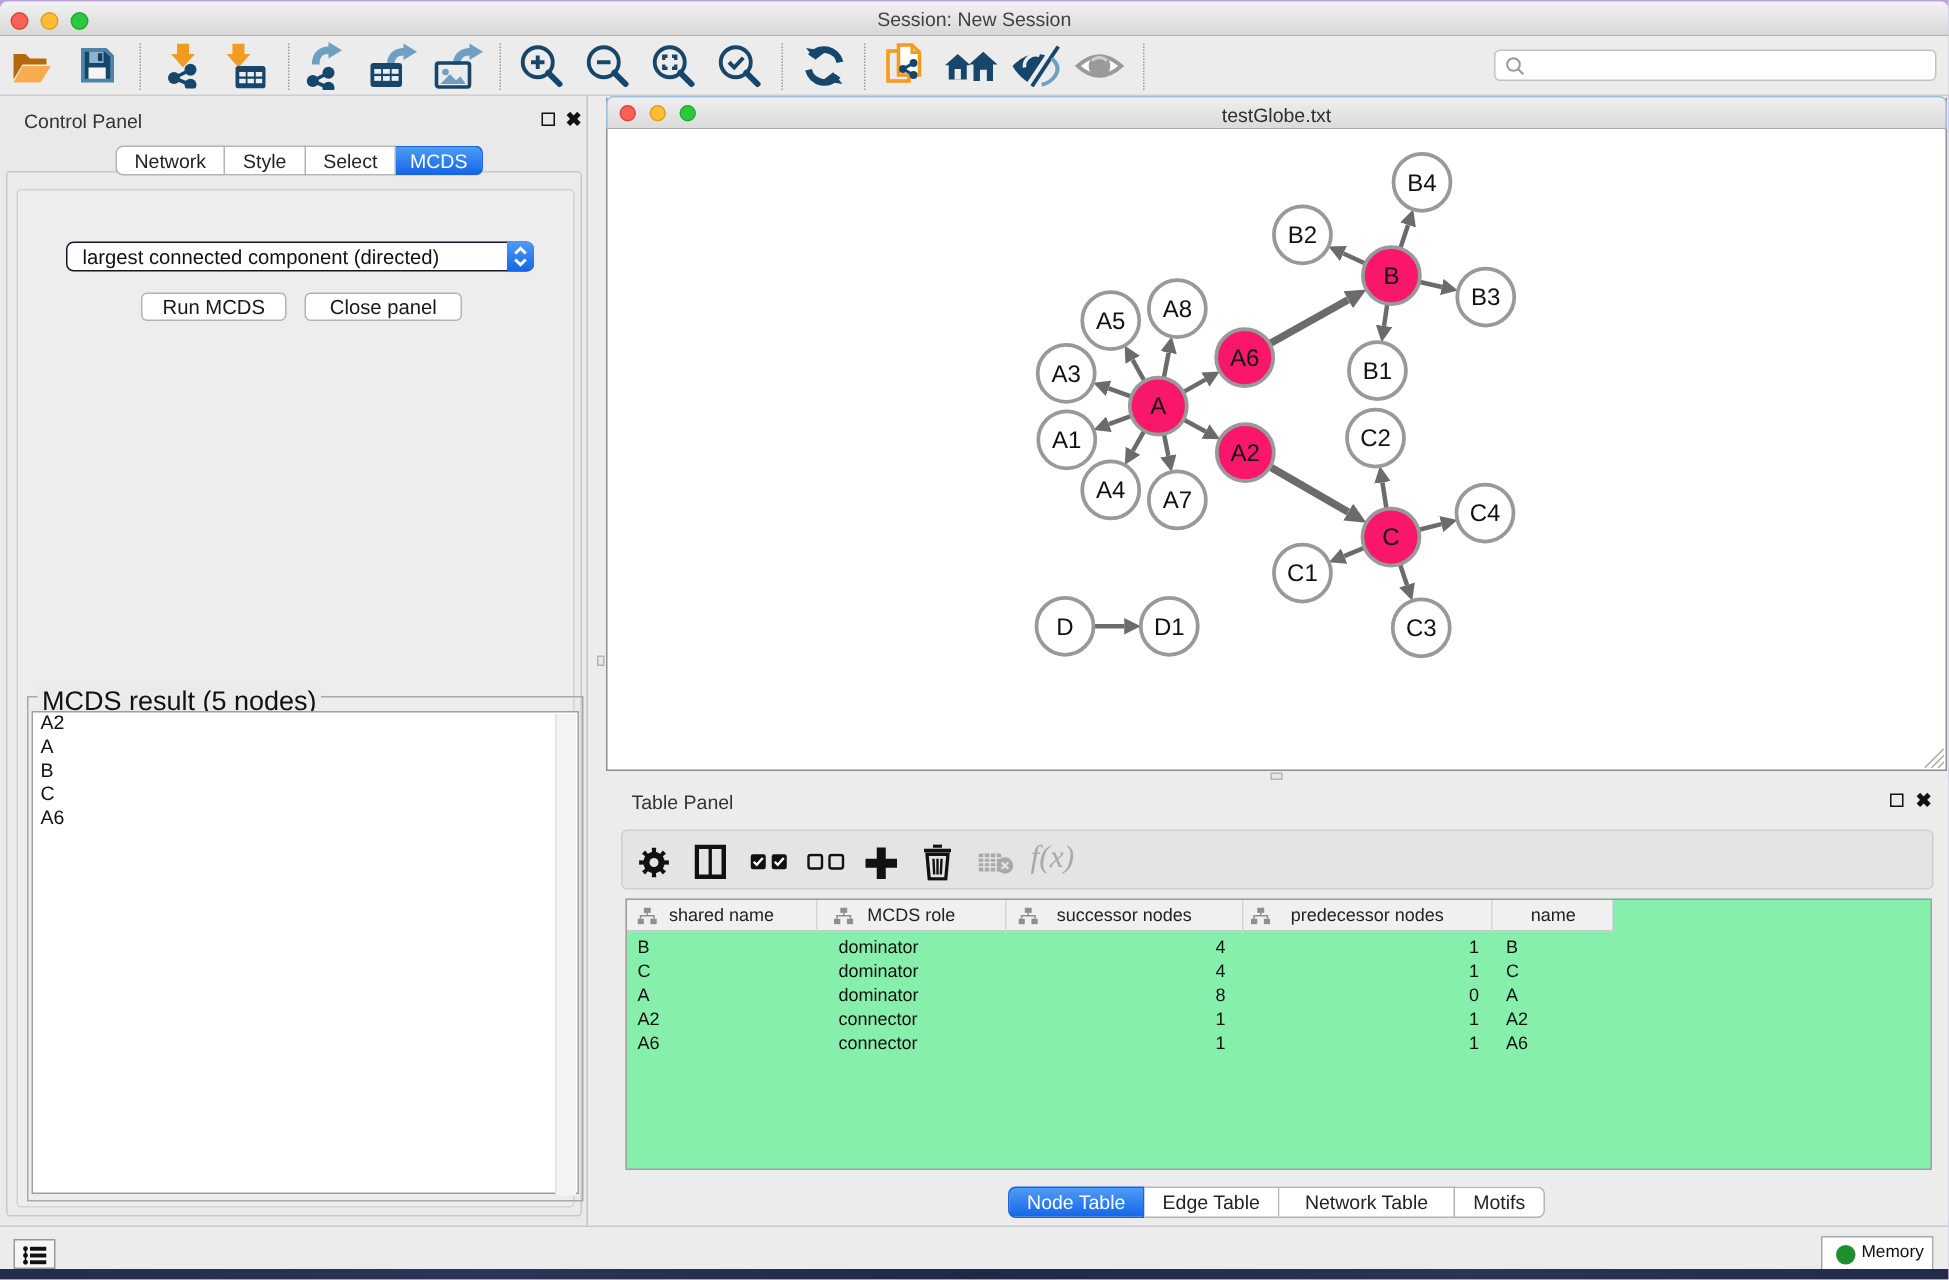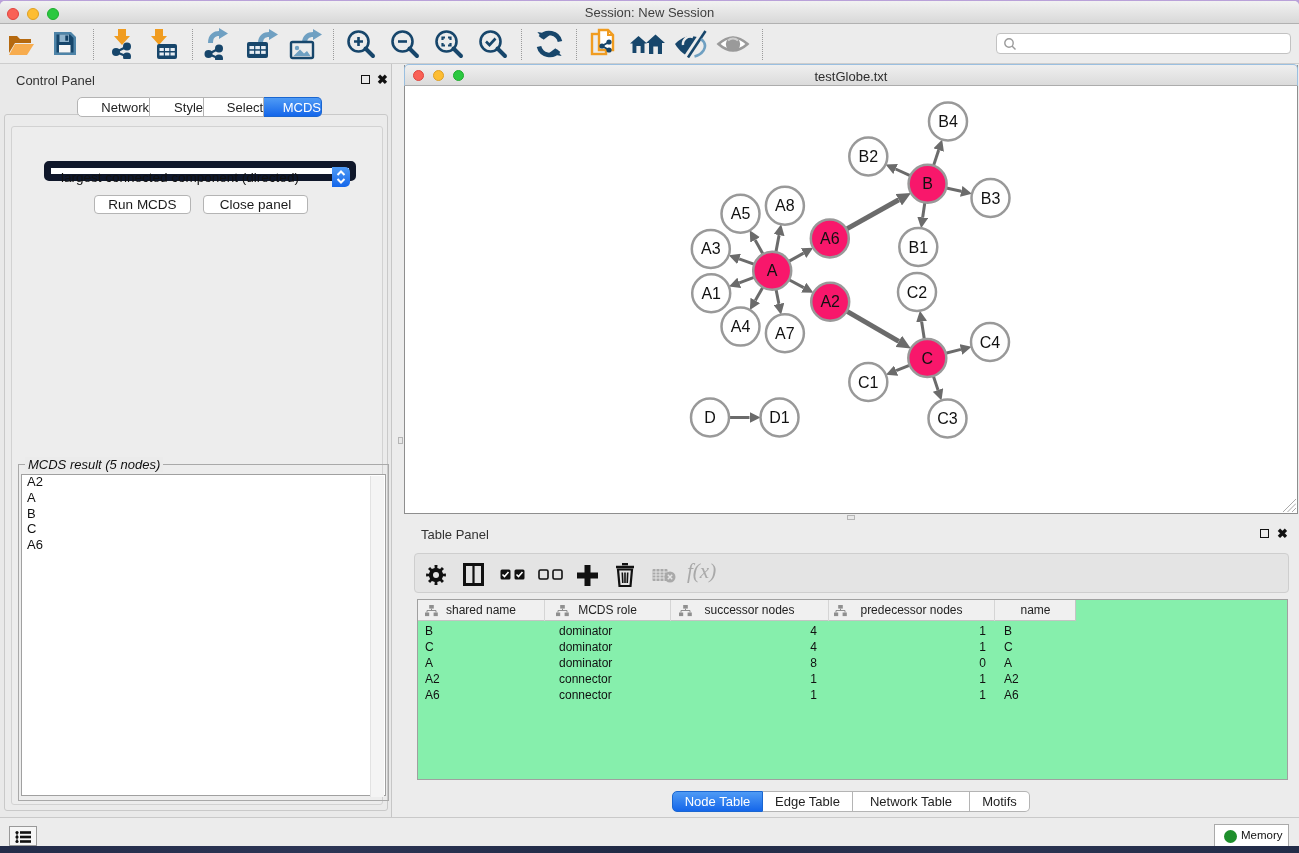--- a/index.html
+++ b/index.html
@@ -16,32 +16,32 @@
 #toolbar { position:absolute; left:0; top:24px; width:1299px; height:39px; background:#ececec; border-bottom:1px solid #cdcdcd; }
 .sep { position:absolute; top:4px; height:31px; width:0; border-left:1px dotted #9a9a9a; }
 #searchbox { position:absolute; left:996px; top:8px; width:295px; height:21px; background:#fff; border:1px solid #c2c2c2; border-radius:4px; }
 
 #cpanel { position:absolute; left:0; top:63px; width:392px; height:753px; background:#e9e9e9; border-right:1px solid #c6c6c6; }
 #cpanel .hdr { position:absolute; left:16px; top:9px; font-size:13px; color:#333; }
 .wicon { position:absolute; top:11px; width:9px; height:9px; border:1.5px solid #111; }
 .xicon { position:absolute; top:8px; font-size:13px; font-weight:bold; color:#111; }
 #cp-box { position:absolute; left:4px; top:50px; width:384px; height:697px; background:#ebebeb; border:1px solid #c9c9c9; border-radius:3px; }
 #cp-tabs { position:absolute; left:77px; top:33px; height:20px; display:flex; }
-.cptab { height:20px; line-height:19px; background:#fff; border:1px solid #b4b4b4; border-left:none; font-size:13px; color:#222; text-align:right; }
+.cptab { height:20px; line-height:19px; background:#fff; border:1px solid #b4b4b4; border-left:none; font-size:13px; color:#222; text-align:center; }
 .cptab.first { border-left:1px solid #b4b4b4; border-radius:5px 0 0 5px; }
 .cptab.sel { background:linear-gradient(180deg,#4f9bf5,#1466ea); color:#fff; border-color:#1a66d0; border-radius:0 5px 5px 0; }
 #cp-inner { position:absolute; left:6px; top:11px; width:372px; height:679px; background:#ededed; border:1px solid #d2d2d2; border-radius:3px; }
 #optlabel { position:absolute; left:0; top:12px; width:100%; text-align:center; font-size:13.5px; color:#1a1a1a; }
-#dropdown { position:absolute; left:32px; top:34px; width:312px; height:20px; background:#fff; border:7px solid #0f172a; border-radius:5px; }
+#dropdown { position:absolute; left:32px; top:34px; width:312px; height:20px; background:#fff; border:1px solid #0f172a; border-radius:5px; }
 #dropdown .txt { position:absolute; left:10px; top:2px; font-size:13.5px; color:#111; }
 #dropdown .cap { position:absolute; right:-1px; top:-1px; width:18px; height:20px; background:linear-gradient(180deg,#4f9bf5,#1466ea); border-radius:0 5px 5px 0; }
 .btn { position:absolute; height:19px; background:#fff; border:1px solid #b4b4b4; border-radius:4px; font-size:13.5px; color:#1a1a1a; text-align:center; line-height:17px; }
 
 #grpbox { position:absolute; left:6px; top:337px; width:371px; height:337px; border:1px solid #a9a9a9; }
-#grpbox .title { position:absolute; left:6px; top:-8px; background:#ebebeb; padding:0 3px; font-size:13px; color:#111;font-style:italic; }
+#grpbox .title { position:absolute; left:6px; top:-8px; background:#ebebeb; padding:0 3px; font-size:18px; color:#111; }
 #grplist { position:absolute; left:2px; top:9px; width:365px; height:322px; background:#fff; border:1px solid #a0a0a0; }
 #grplist .items { position:absolute; left:5px; top:-1px; font-size:13px; color:#111; line-height:15.8px; }
 #grplist .sbar { position:absolute; right:1px; top:1px; width:14px; height:321px; background:#f4f4f4; border-left:1px solid #e2e2e2; }
 
 #netwin { position:absolute; left:404px; top:64px; width:894px; height:449px; background:#fff; border:1px solid #8e8e8e; border-top:none; }
 #nettitle { position:absolute; left:-1px; top:-1px; width:894px; height:22px; background:linear-gradient(180deg,#efefef,#dbdbdb); border:1px solid #9abfe0; border-bottom:1px solid #acacac; border-radius:5px 5px 0 0; }
 #nettitle .t1 { left:8px; background:#f96156; border:1px solid #e0443e; }
 #nettitle .t2 { left:28px; background:#fdbd32; border:1px solid #dfa023; }
 #nettitle .t3 { left:48px; background:#2bc840; border:1px solid #1ead2e; }
 #nettitle .tl { top:5px; width:11px; height:11px; }

